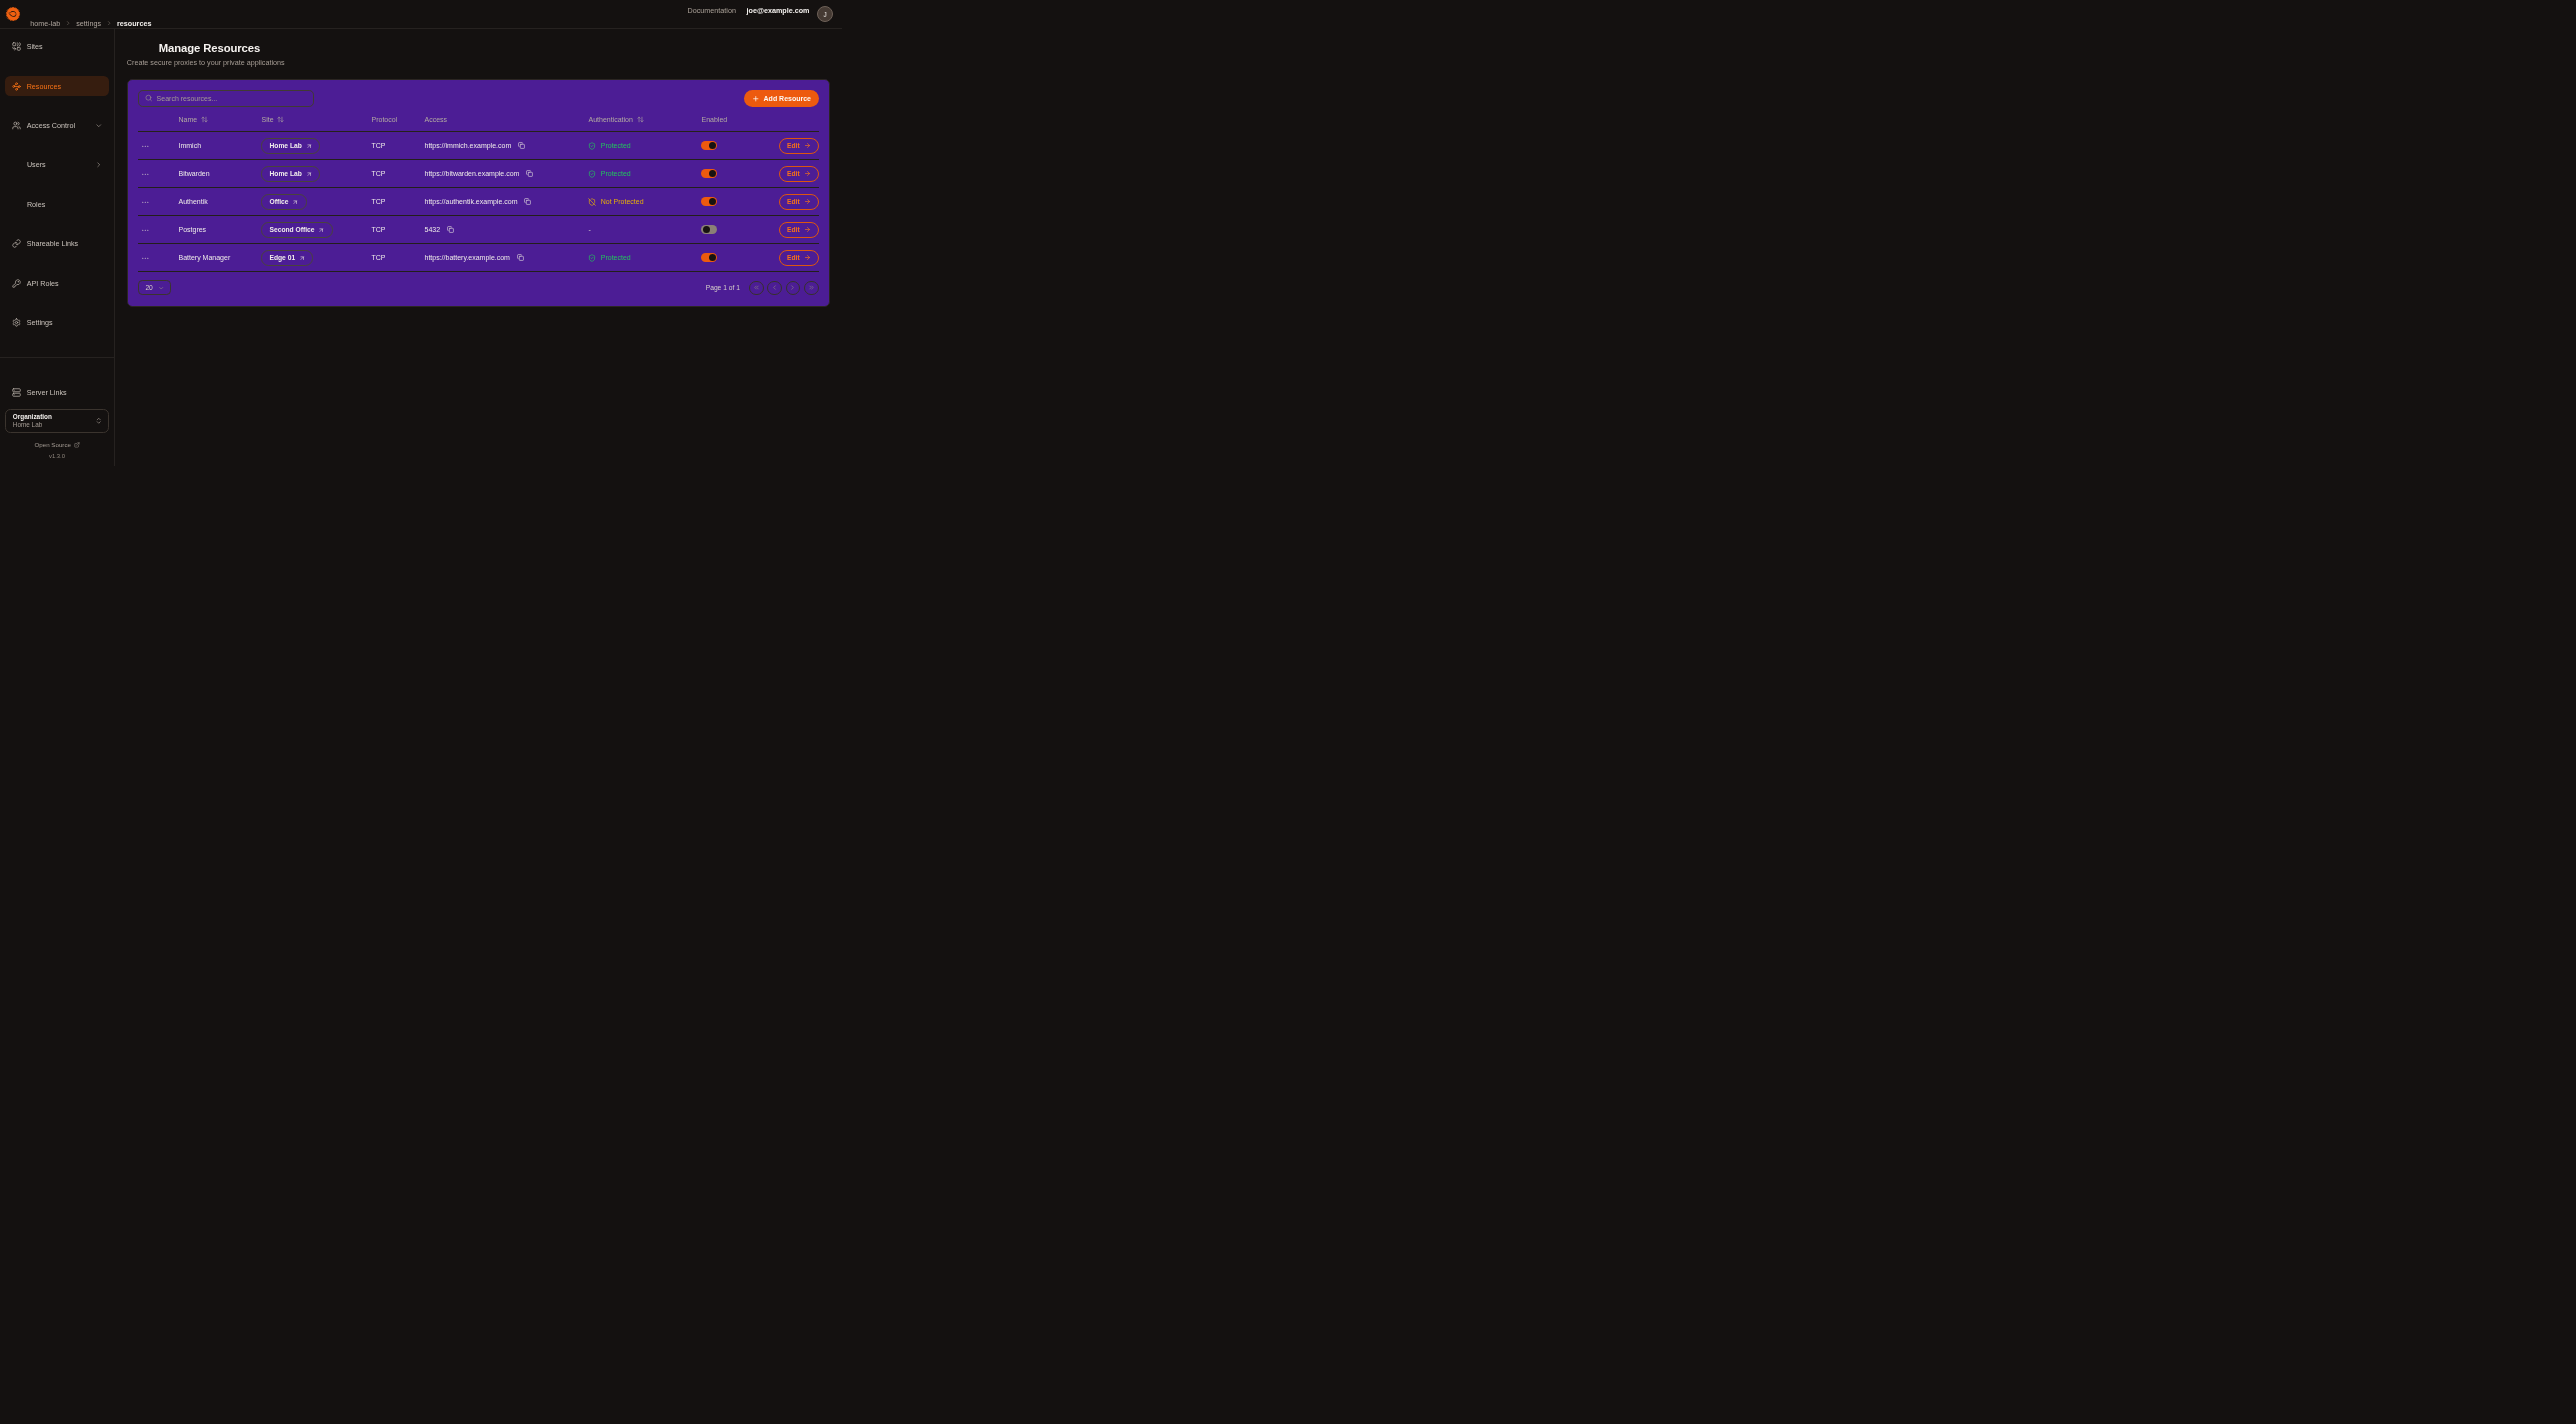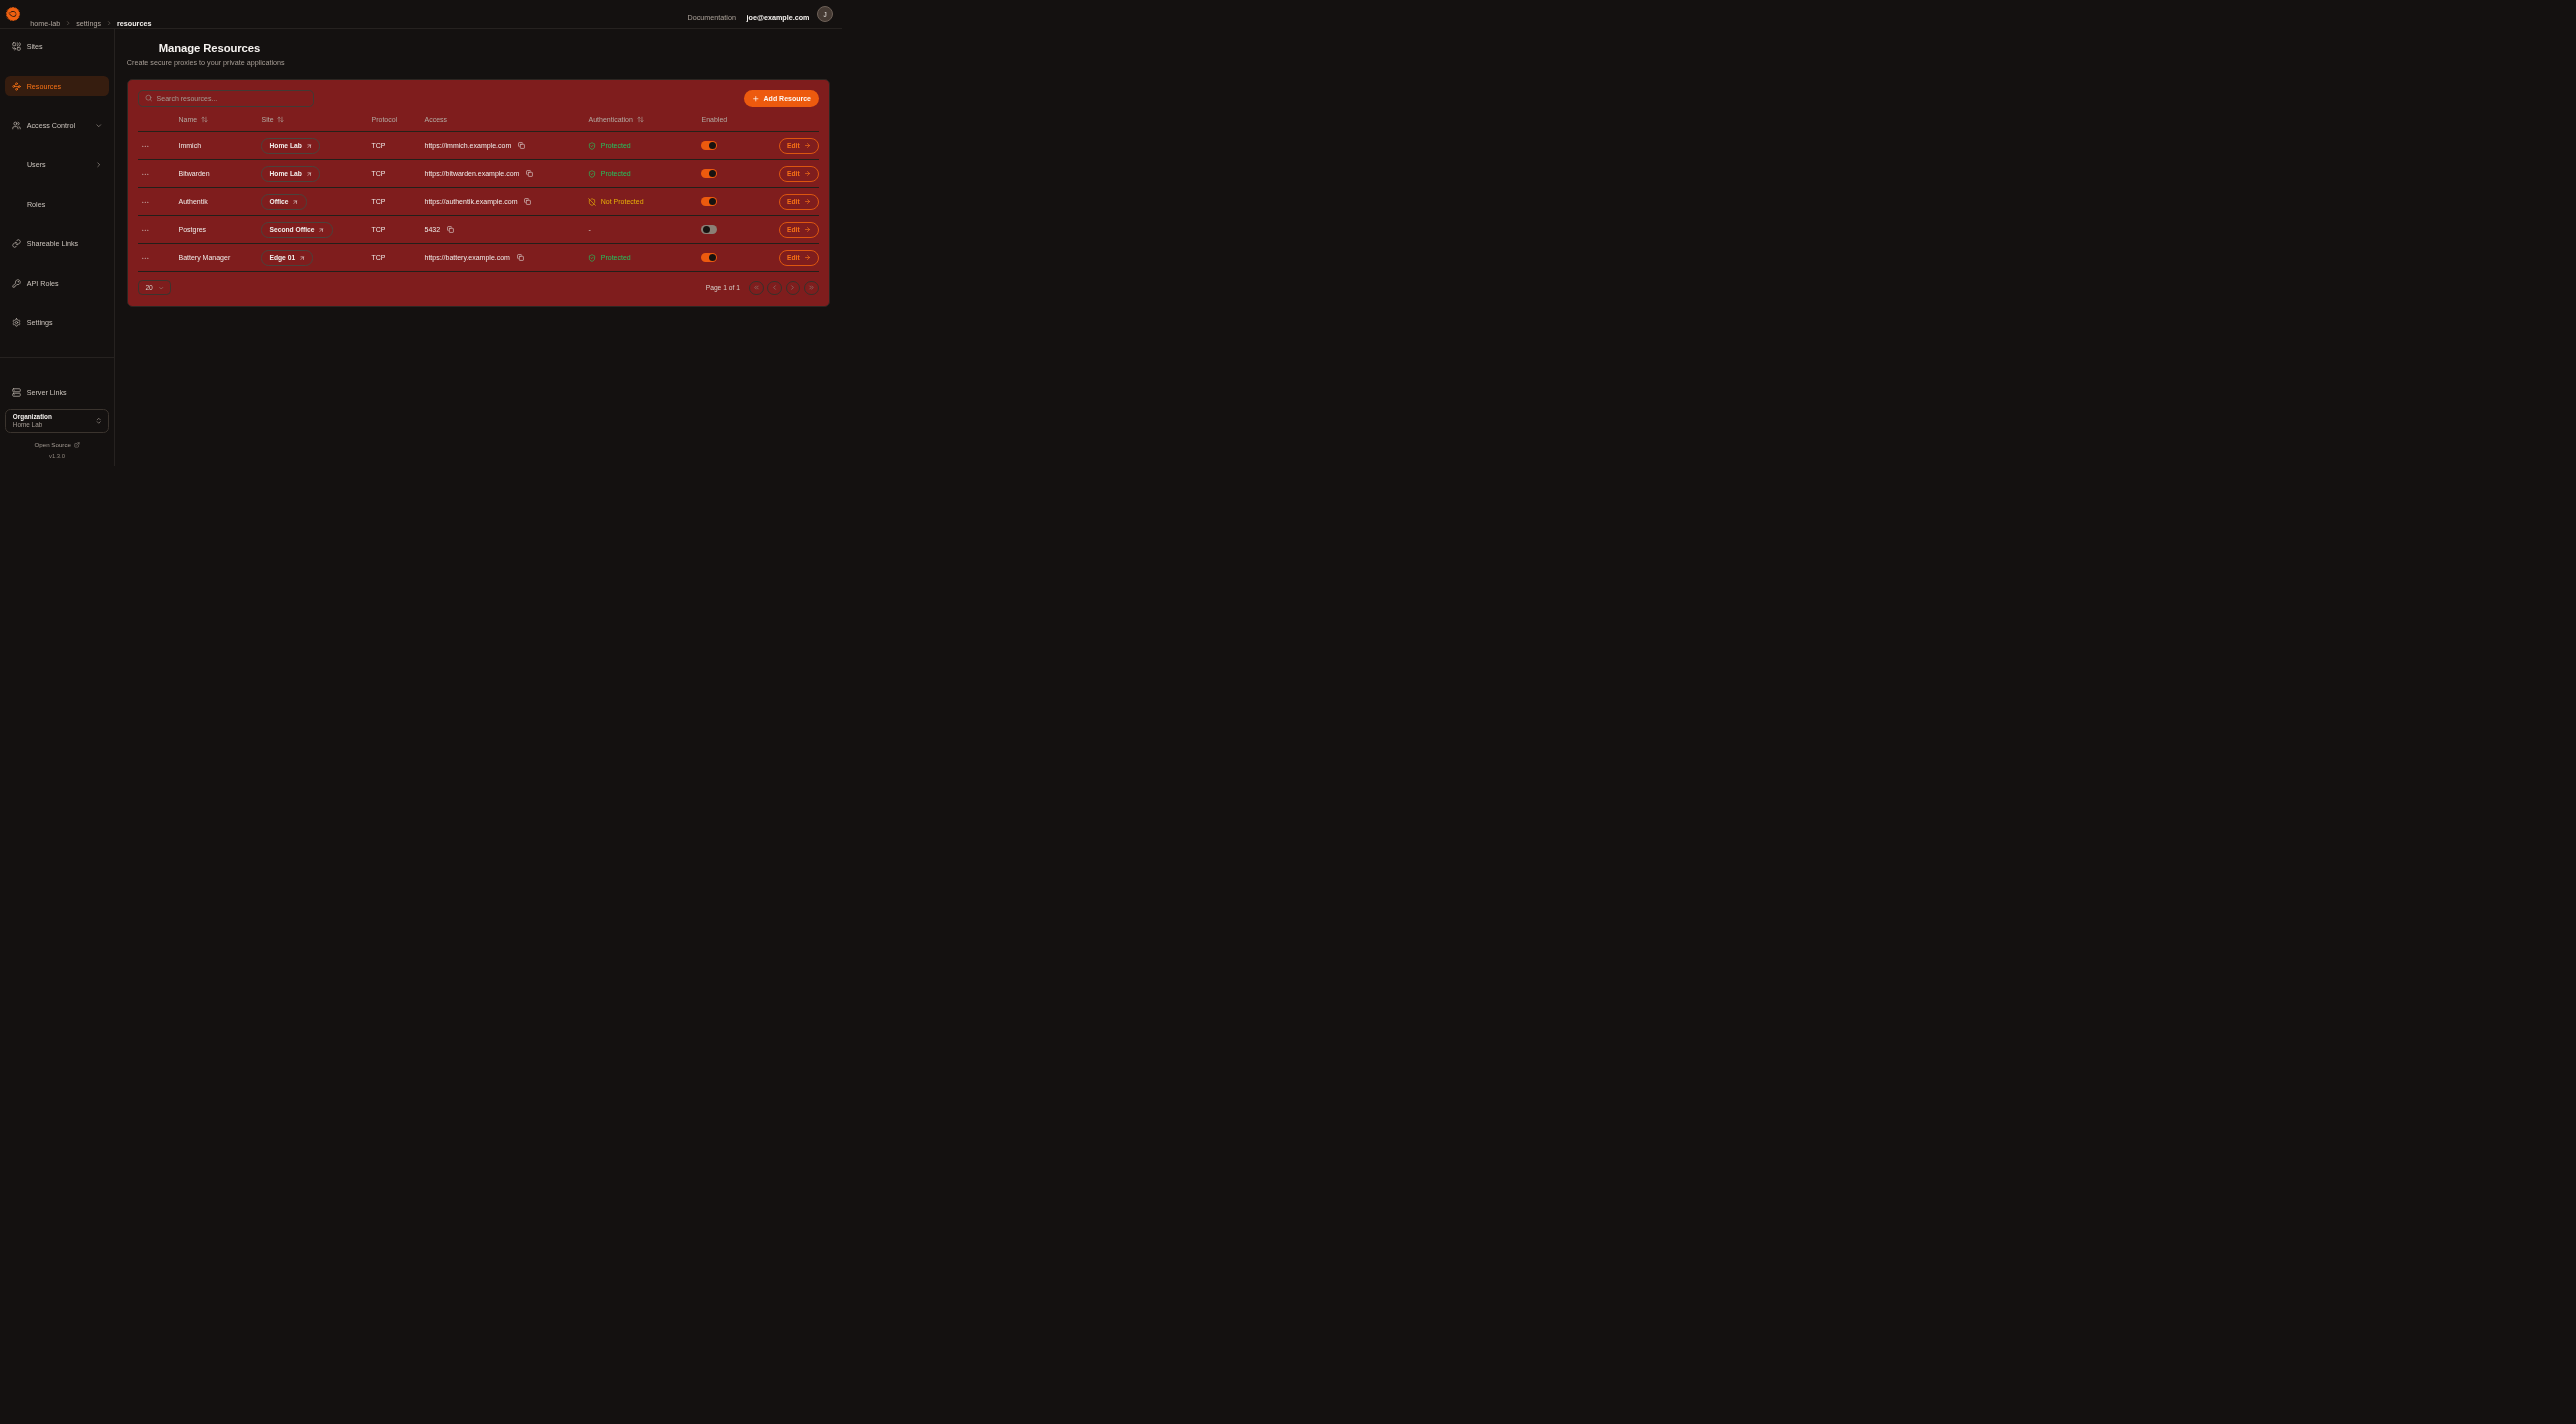--- a/index.html
+++ b/index.html
@@ -18,21 +18,21 @@
   .topbar {
     height: 29px; flex: 0 0 29px;
     display: flex; align-items: center;
     padding: 0 9px 0 4.3px;
     border-bottom: 0.5px solid #262220;
   }
   .logo { width: 18px; height: 18px; margin-right: 8px; }
   .crumb { display: flex; align-items: center; gap: 4.8px; font-size: 7.2px; color: #b0a79f; margin-top: 18px; }
   .crumb .sep { color: #756c64; display:flex; }
   .crumb .current { color: #f4f1ee; font-weight: 700; }
-  .topbar-right { margin-left: auto; display: flex; align-items: flex-end; gap: 10.7px; }
+  .topbar-right { margin-left: auto; display: flex; align-items: flex-start; gap: 10.7px; }
   .doc-link { font-size: 7.2px; color: #aba299; cursor: default; }
   .user-email { font-size: 7.2px; font-weight: 700; color: #f4f1ee; }
   .avatar {
     width: 16px; height: 16px; border-radius: 50%;
     background: #453a33; border: 0.5px solid #6e6158;
     display: flex; align-items: center; justify-content: center;
     font-size: 6.4px; color: #f1ede9; margin-left: -3.2px;
   }
 
   
@@ -75,21 +75,21 @@
   }
   .version { margin-top: 4.3px; text-align: center; font-size: 5.9px; color: #8f867e; }
 
   
   .main { flex: 1; min-width: 0; padding: 13px 11.8px 0 11.8px; overflow: hidden; }
   .page-title { font-size: 11.3px; font-weight: 800; letter-spacing: -0.1px; color: #f6f3f0; padding-left: 32px; }
   .page-subtitle { margin-top: 3.8px; font-size: 7.2px; color: #a69d95; }
 
   .card {
     margin-top: 12.4px;
-    background: #7f1d1d;
+    background: #4c1d95;
     border: 0.5px solid #2b2622;
     border-radius: 5.4px;
     padding: 9.7px 10.7px 10.7px 10.7px;
   }
   .card-toolbar { display: flex; align-items: center; justify-content: space-between; }
   .search-box {
     width: 176px; height: 17px;
     border: 0.5px solid #413a34; border-radius: 4.8px;
     display: flex; align-items: center; padding: 0 5.4px; gap: 4.3px;
     color: #9c938b;

